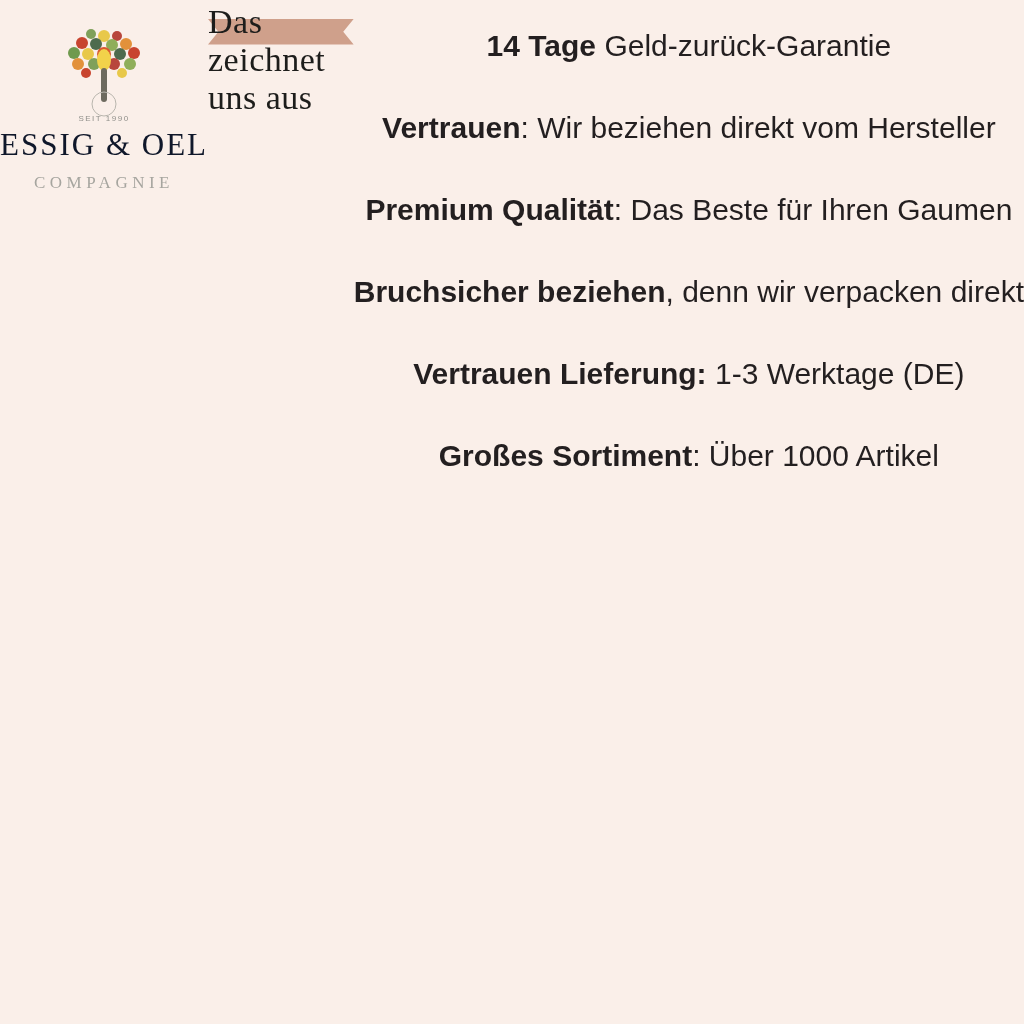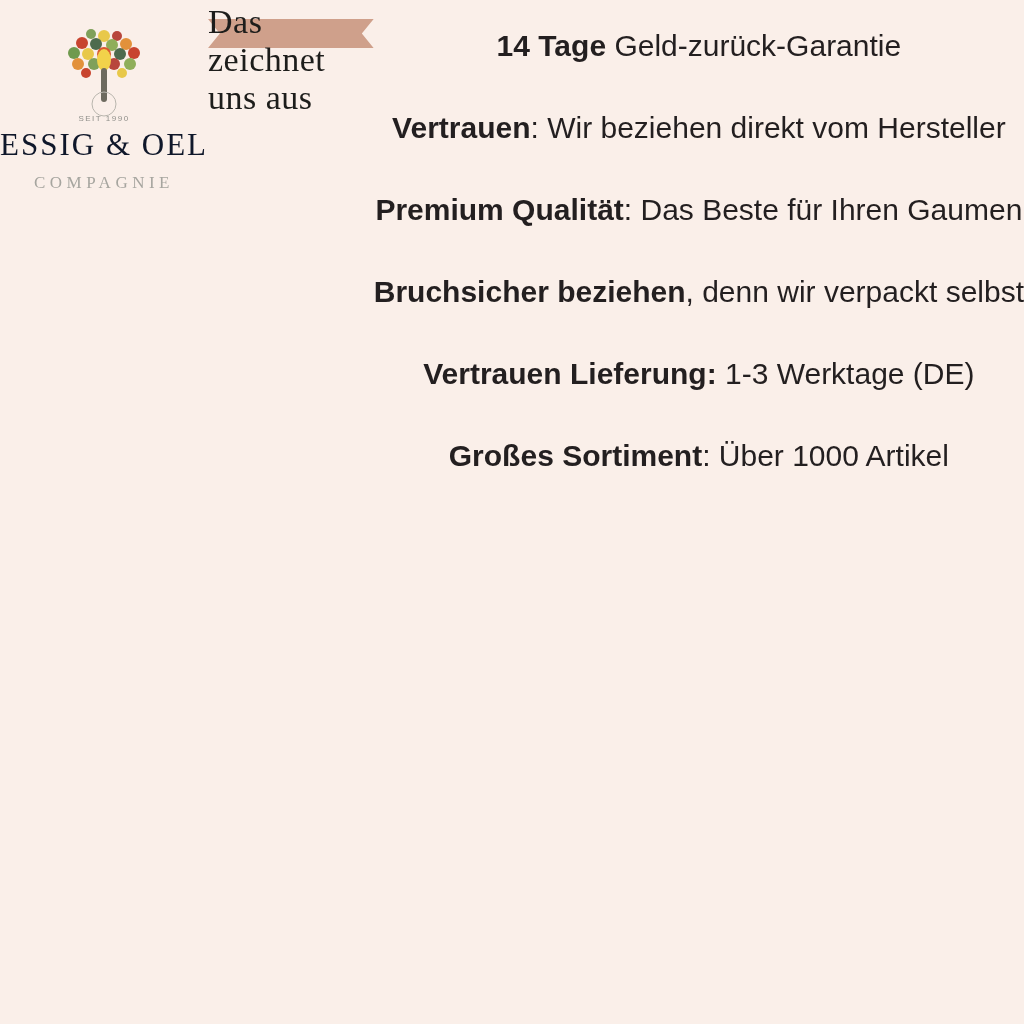--- a/index.html
+++ b/index.html
@@ -156,21 +156,21 @@
     <p class="line">
       <span class="b">14 Tage</span><span> Geld-zurück-Garantie</span>
     </p>
     <p class="line">
       <span class="b">Vertrauen</span><span>: Wir beziehen direkt vom Hersteller</span>
     </p>
     <p class="line">
       <span class="b">Premium Qualität</span><span>: Das Beste für Ihren Gaumen</span>
     </p>
     <p class="line">
-      <span class="b">Bruchsicher beziehen</span><span>, denn wir verpackt selbst</span>
+      <span class="b">Bruchsicher beziehen</span><span>, denn wir verpacken direkt</span>
     </p>
     <p class="line">
       <span class="b">Vertrauen Lieferung:</span><span> 1-3 Werktage (DE)</span>
     </p>
     <p class="line">
       <span class="b">Großes Sortiment</span><span>: Über 1000 Artikel</span>
     </p>
   </div>
 
 </div>

